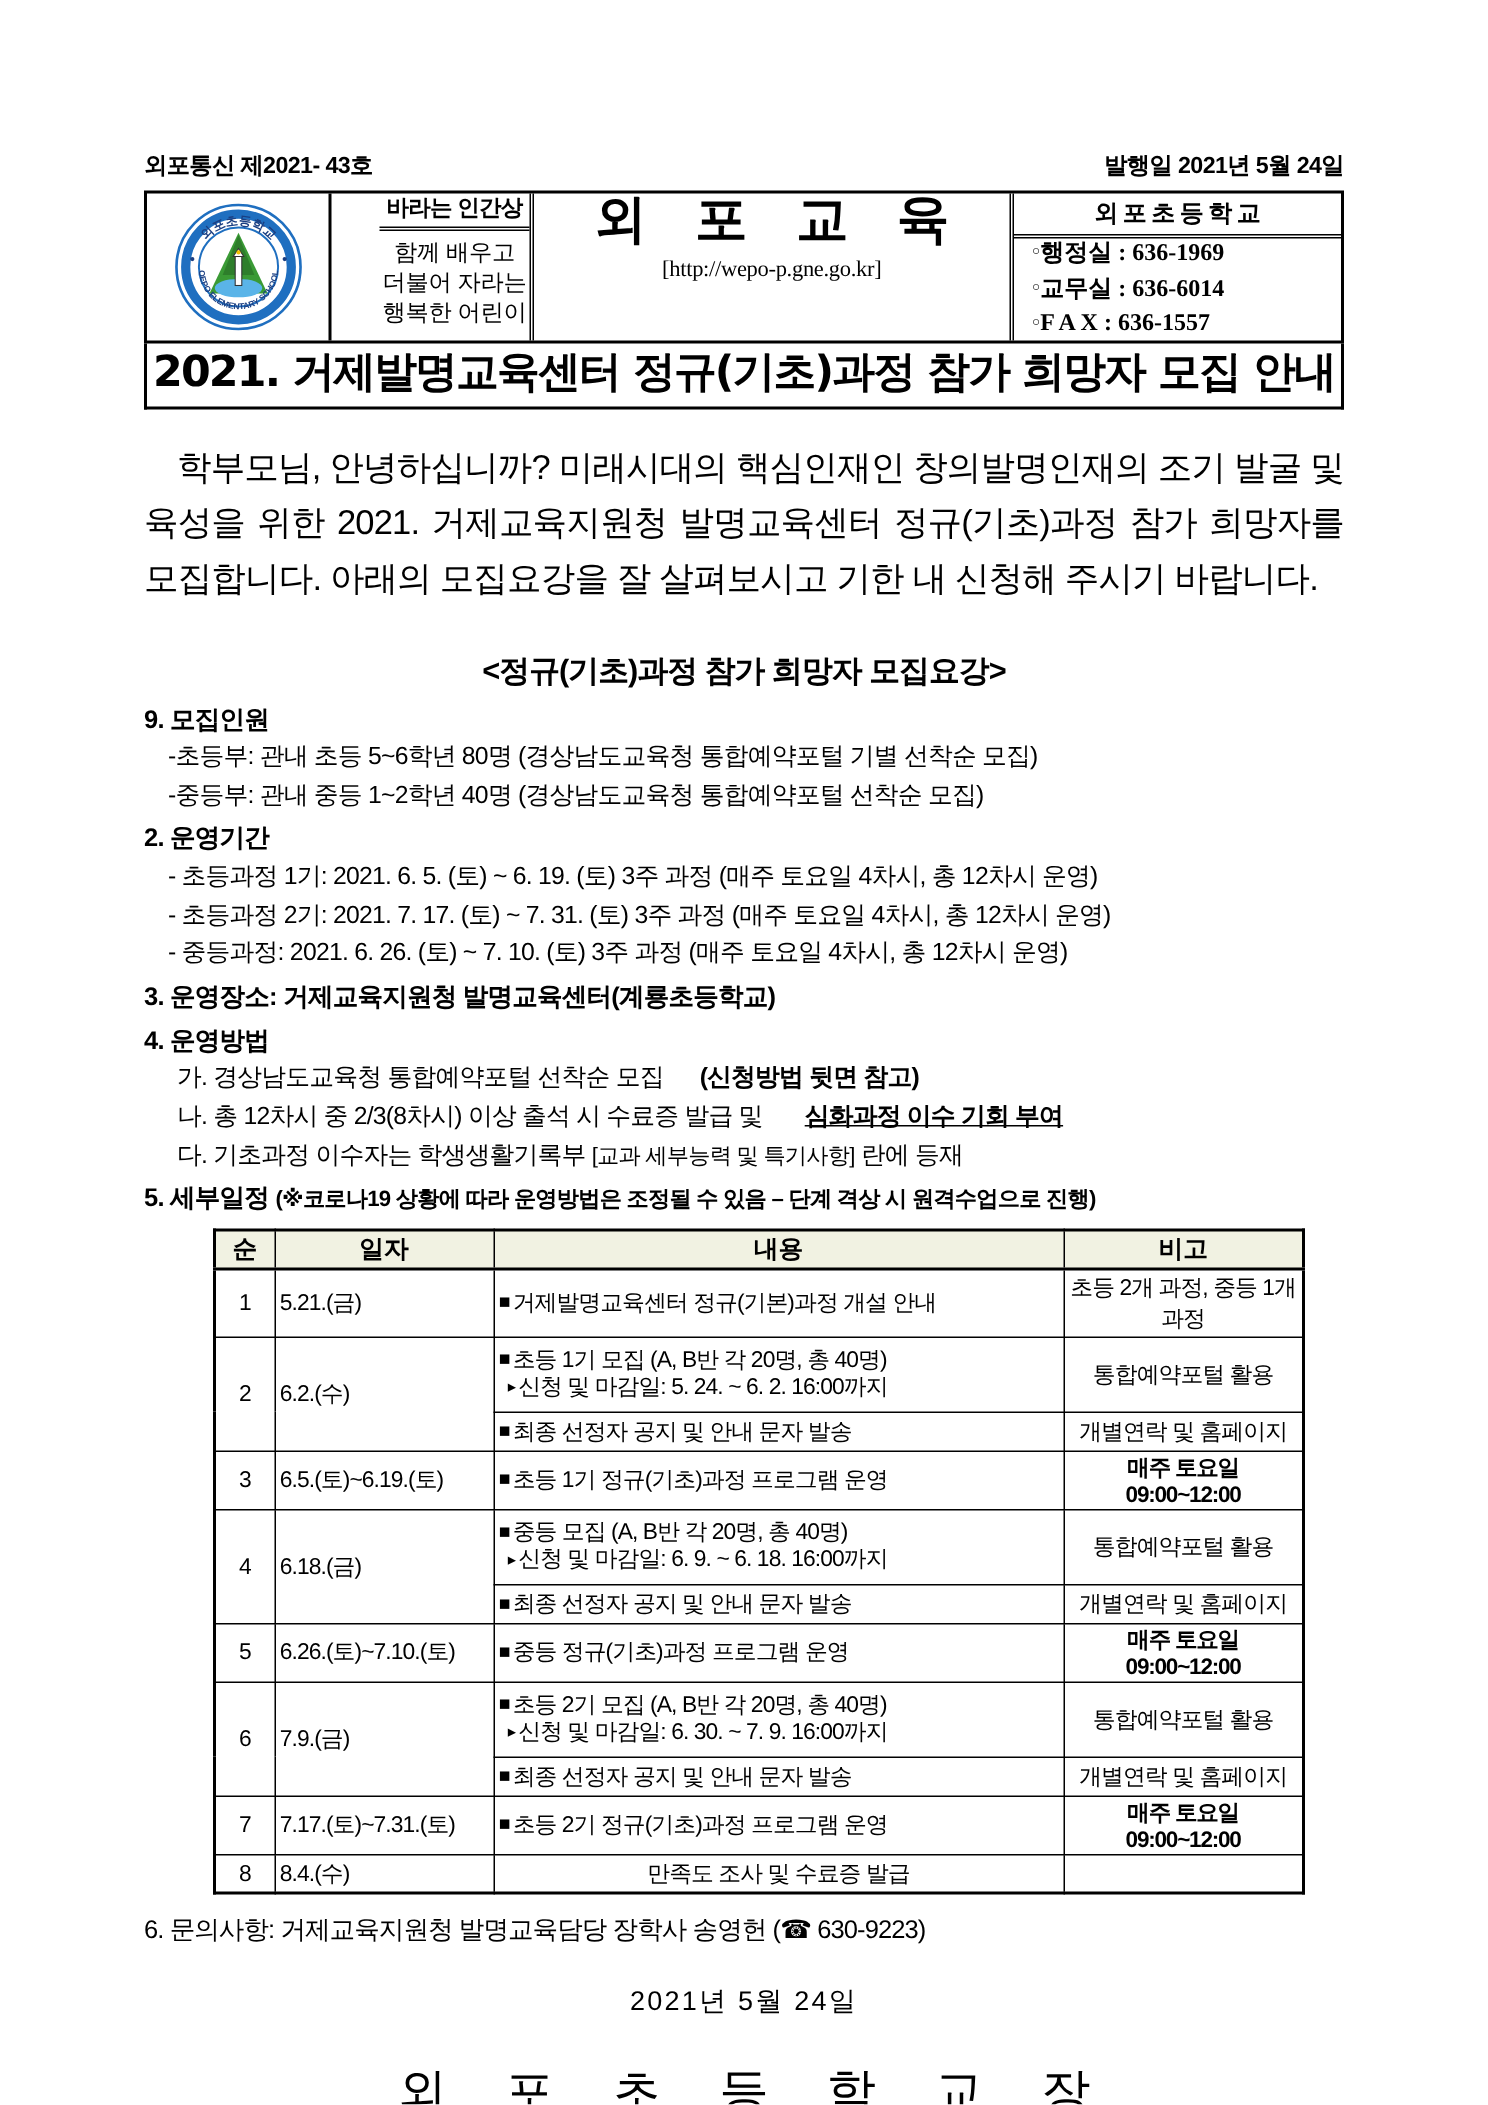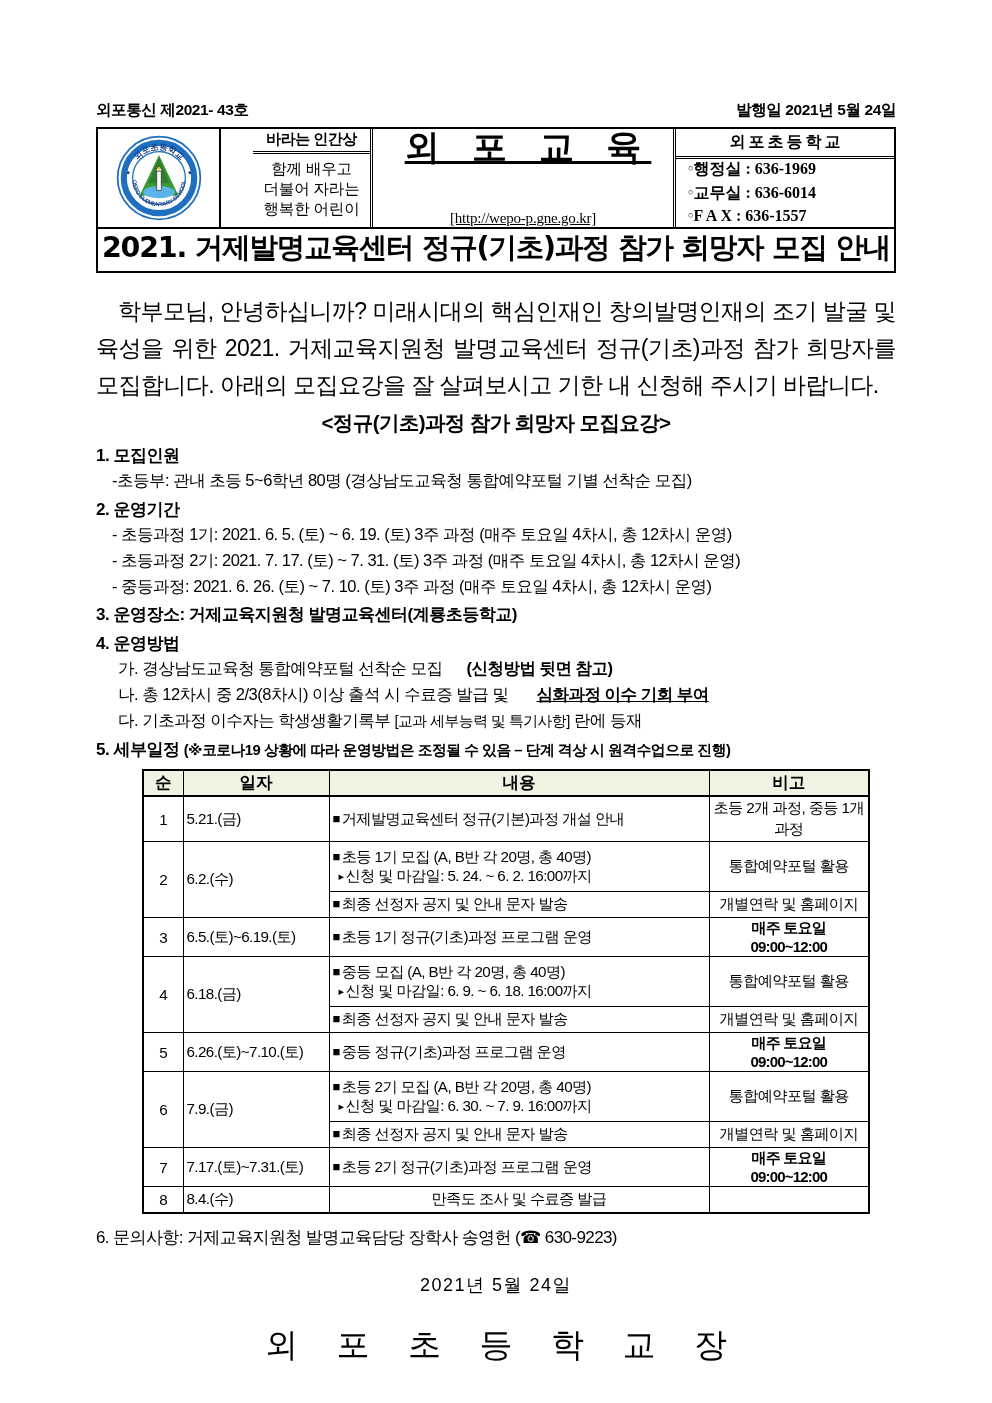--- a/index.html
+++ b/index.html
@@ -50,21 +50,21 @@
   .mh-logo {
     width: 123px;
     border-right: 2.5px solid #000;
     display: flex;
     align-items: center;
     justify-content: center;
     box-sizing: border-box;
     flex: 0 0 auto;
   }
   .mh-motto {
-    width: 152px;
+    width: 135px;
     border-right: 3.5px double #000;
     display: flex;
     flex-direction: column;
     box-sizing: border-box;
     flex: 0 0 auto;
     padding-left: 32px;
   }
   .mh-motto-head {
     border-bottom: 3px double #000;
     text-align: center;
@@ -84,23 +84,22 @@
     line-height: 1.32;
     letter-spacing: -0.2px;
     padding-bottom: 2px;
   }
   .mh-center {
     flex: 1 1 auto;
     border-right: 3.5px double #000;
     display: flex;
     flex-direction: column;
     align-items: center;
-    justify-content: space-between;
-    box-sizing: border-box;
-    text-decoration: underline;
+    justify-content: flex-start;
+    box-sizing: border-box;
   }
   .mh-title {
     font-size: 35px;
     font-weight: bold;
     letter-spacing: 10px;
     line-height: 1.05;
     text-indent: 10px;
     font-family: "DejaVu Sans", sans-serif;
   }
   .mh-url {
@@ -172,21 +171,21 @@
     letter-spacing: -0.55px;
     text-indent: 22px;
     text-align: justify;
   }
 
   .section-title {
     text-align: center;
     font-size: 20.5px;
     font-weight: bold;
     letter-spacing: -0.6px;
-    margin-top: 4px;
+    margin-top: 28px;
     margin-bottom: 6px;
   }
 
   .num-head {
     font-size: 17px;
     font-weight: bold;
     letter-spacing: -0.5px;
     margin-top: 3px;
     line-height: 1.5;
   }
@@ -322,22 +321,23 @@
         </div>
       </div>
     </div>
 
     <div class="banner">2021. 거제발명교육센터 정규(기초)과정 참가 희망자 모집 안내</div>
 
     <div class="intro">학부모님, 안녕하십니까? 미래시대의 핵심인재인 창의발명인재의 조기 발굴 및 육성을 위한 2021. 거제교육지원청 발명교육센터 정규(기초)과정 참가 희망자를 모집합니다. 아래의 모집요강을 잘 살펴보시고 기한 내 신청해 주시기 바랍니다.</div>
 
     <div class="section-title">&lt;정규(기초)과정 참가 희망자 모집요강&gt;</div>
 
-    <div class="num-head">1. 모집인원</div>
+    <div class="num-head">9. 모집인원</div>
     <div class="sub-line">-초등부: 관내 초등 5~6학년 80명 (경상남도교육청 통합예약포털 기별 선착순 모집)</div>
+    <div class="sub-line">-중등부: 관내 중등 1~2학년 40명 (경상남도교육청 통합예약포털 선착순 모집)</div>
 
     <div class="num-head">2. 운영기간</div>
     <div class="sub-line">- 초등과정 1기: 2021. 6. 5. (토) ~ 6. 19. (토) 3주 과정 (매주 토요일 4차시, 총 12차시 운영)</div>
     <div class="sub-line">- 초등과정 2기: 2021. 7. 17. (토) ~ 7. 31. (토) 3주 과정 (매주 토요일 4차시, 총 12차시 운영)</div>
     <div class="sub-line">- 중등과정: 2021. 6. 26. (토) ~ 7. 10. (토) 3주 과정 (매주 토요일 4차시, 총 12차시 운영)</div>
 
     <div class="num-head">3. 운영장소: 거제교육지원청 발명교육센터(계룡초등학교)</div>
 
     <div class="num-head">4. 운영방법</div>
     <div class="sub-line ind2"><span>가. 경상남도교육청 통합예약포털 선착순 모집</span><b>(신청방법 뒷면 참고)</b></div>

